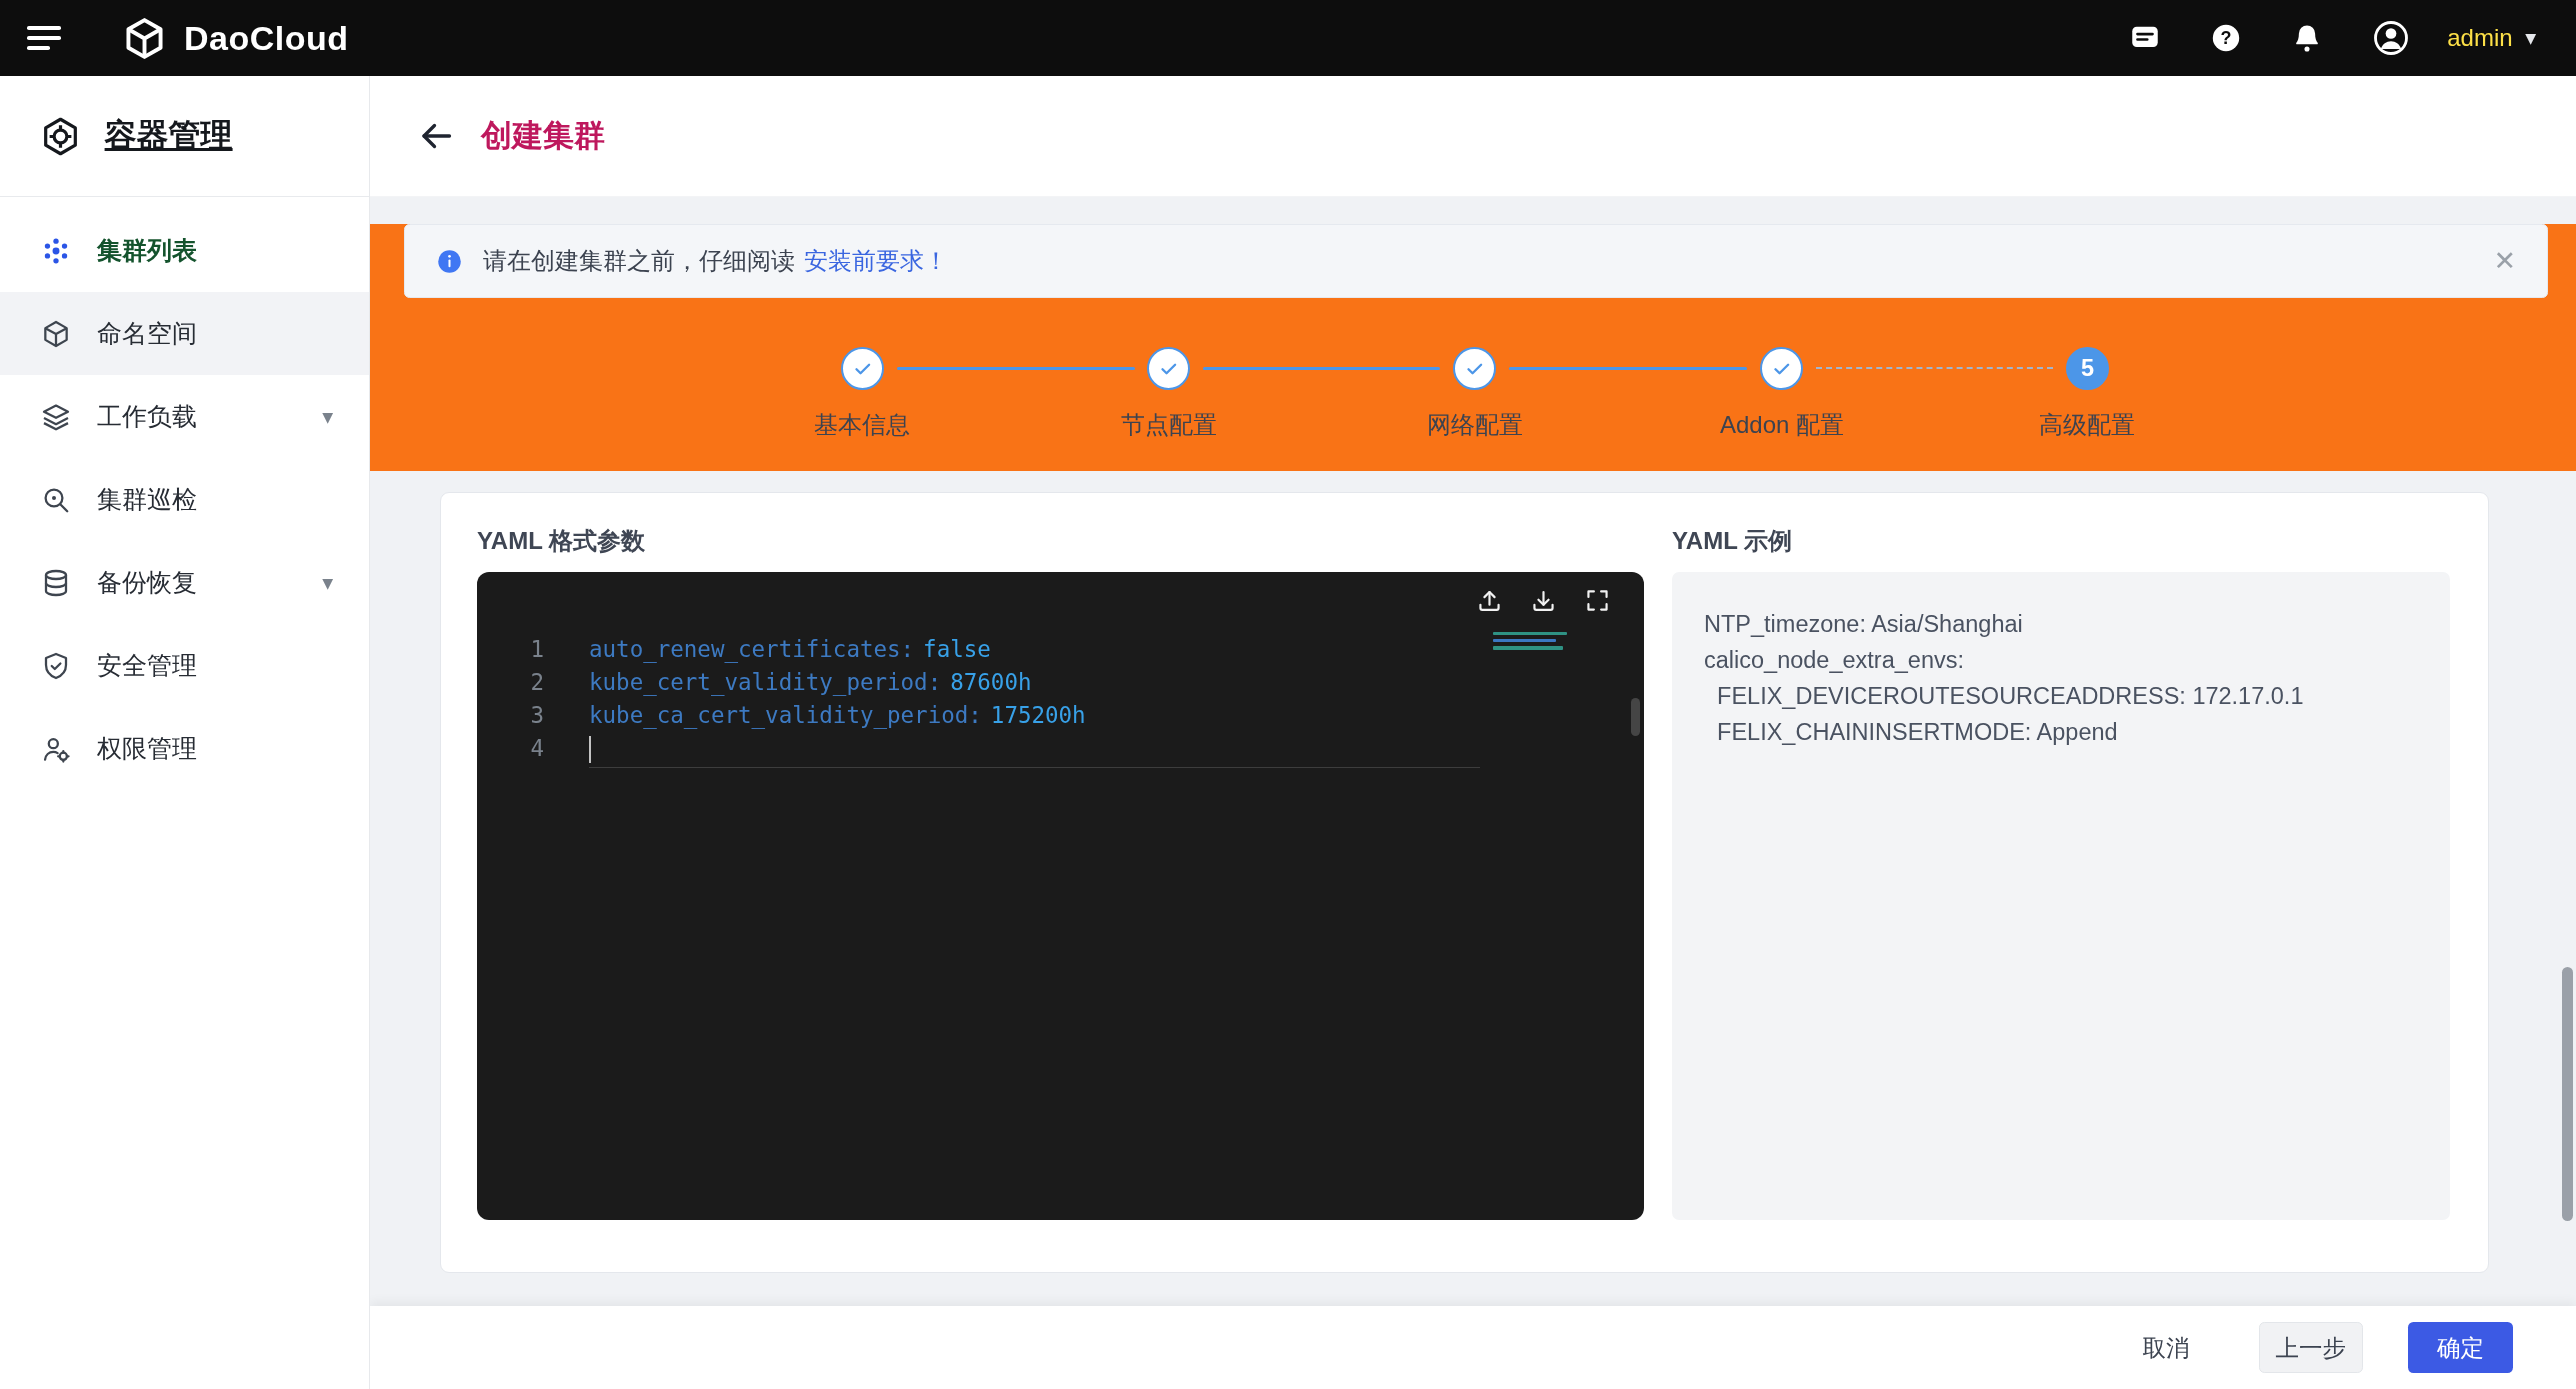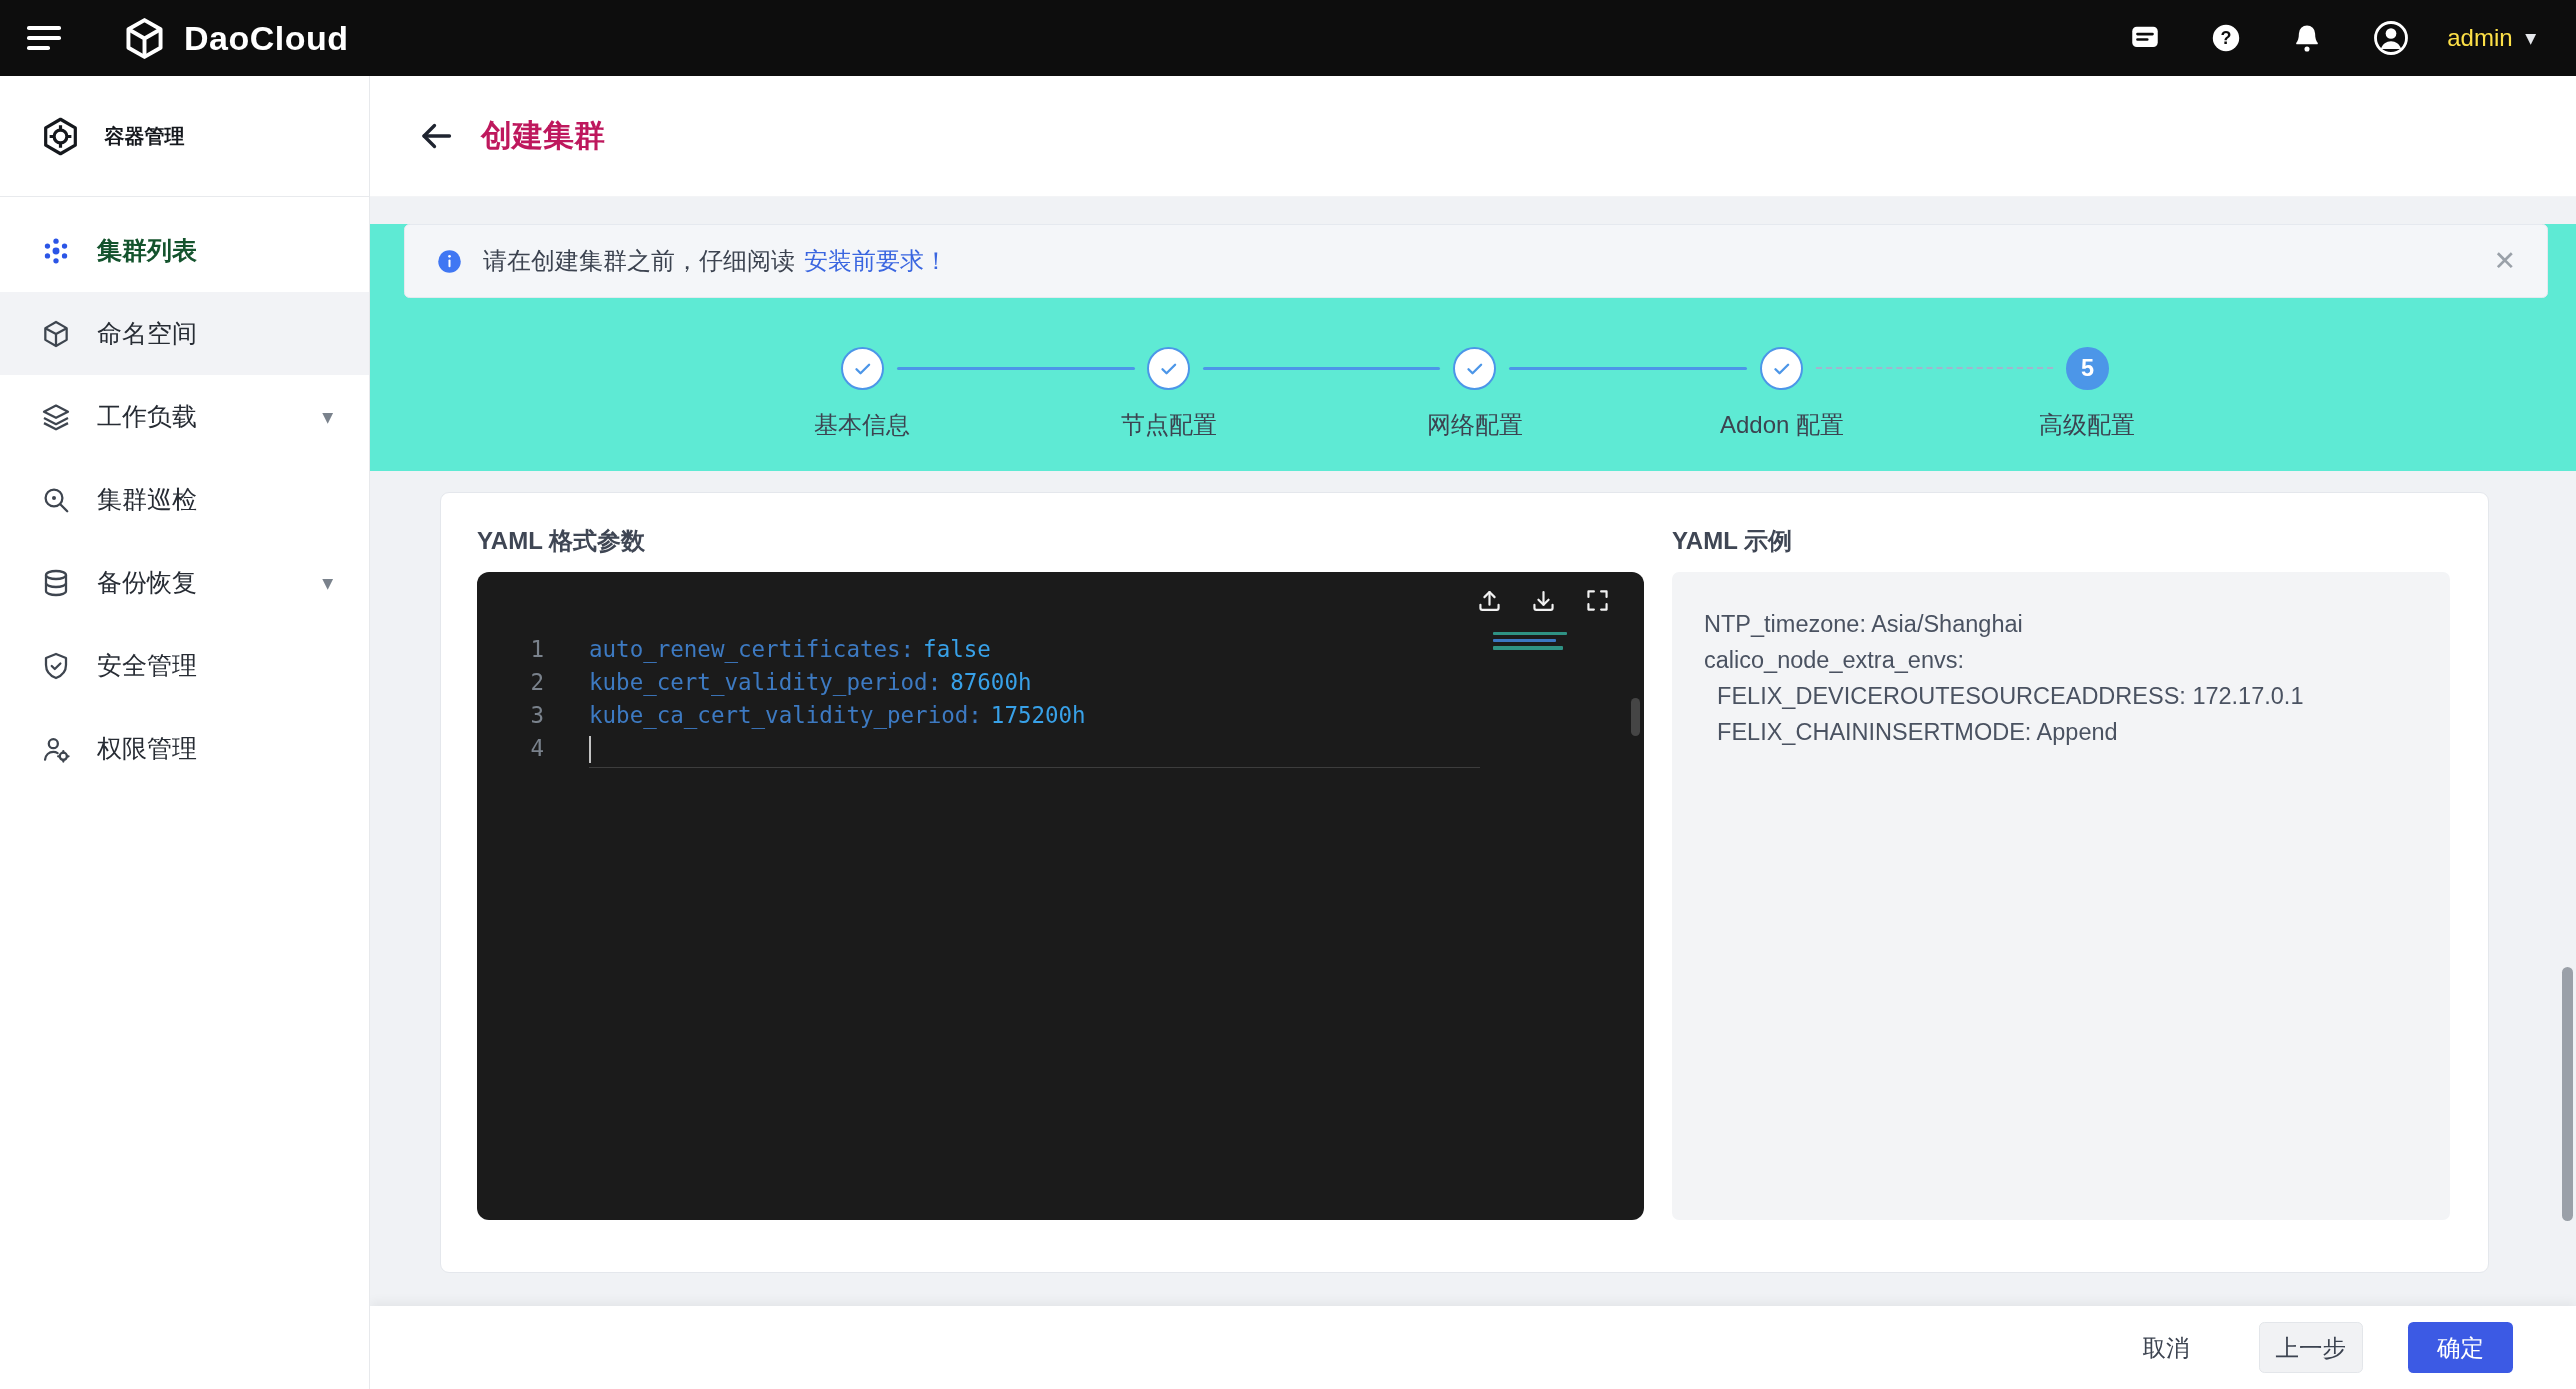--- a/index.html
+++ b/index.html
@@ -29,42 +29,42 @@
   .user-block { display: flex; align-items: center; gap: 12.6px; margin-left: 1.8px; cursor: pointer; }
   .username { font-size: 24px; color: #fde047; margin-left: 24px; }
   .tb-chev { font-size: 21.6px; color: #e5e7eb; }
 
   
   .sidebar {
     position: absolute; top: 76px; left: 0; width: 370px; bottom: 0;
     background: #fff; border-right: 0.9px solid #e7e9ec;
   }
   .side-header { height: 120px; display: flex; align-items: center; gap: 21.6px; padding-left: 38px; }
-  .side-header .side-title { font-size: 20px; font-weight: 700; color: #15181d; }
+  .side-header .side-title { font-size: 32px; font-weight: 700; color: #15181d; text-decoration: underline; }
   .side-divider { height: 0.9px; background: #e8eaed; }
   .side-nav { padding-top: 12.6px; }
   .side-item { height: 83px; display: flex; align-items: center; padding-left: 40px; cursor: pointer; color: #272c34; }
   .side-item .side-icon { width: 32px; height: 32px; color: #3e454f; display: flex; align-items: center; }
   .side-item .side-label { font-size: 25px; margin-left: 25px; }
   .side-item.active { color: #14532d; }
   .side-item.active .side-icon { color: #2b55e6; }
   .side-item.active .side-label { font-weight: 700; }
   .side-item.hovered { background: #f2f3f6; }
   .side-item .item-chevron { margin-left: auto; margin-right: 36px; color: #7a828c; font-size: 21.6px; }
 
   
   .main { position: absolute; top: 76px; left: 370px; right: 0; bottom: 0; background: #f0f2f5; overflow: hidden; }
   .page-header {
     height: 121px; background: #fff; display: flex; align-items: center;
     padding-left: 45px; border-bottom: 0.9px solid #f3f4f6;
   }
   .back-btn { width: 41px; height: 41px; display: flex; align-items: center; justify-content: center; cursor: pointer; }
   .page-title { font-size: 31px; font-weight: 700; color: #be185d; margin-left: 25px; }
 
-  .white-section { background: #5eead4; padding-bottom: 34px; }
+  .white-section { background: #f97316; padding-bottom: 34px; }
 
   
   .alert {
     margin: 27px 28px 0 34px; height: 74px;
     background: #f4f6f9; border: 0.9px solid #e5e9ef; border-radius: 5.4px;
     display: flex; align-items: center; padding: 0 31px;
   }
   .alert-text { font-size: 24px; color: #3c4350; margin-left: 20px; }
   .alert-link { font-size: 24px; color: #3a66e0; margin-left: 9px; cursor: pointer; }
   .alert-close { margin-left: auto; font-size: 27px; color: #9aa1a9; cursor: pointer; line-height: 1; }

